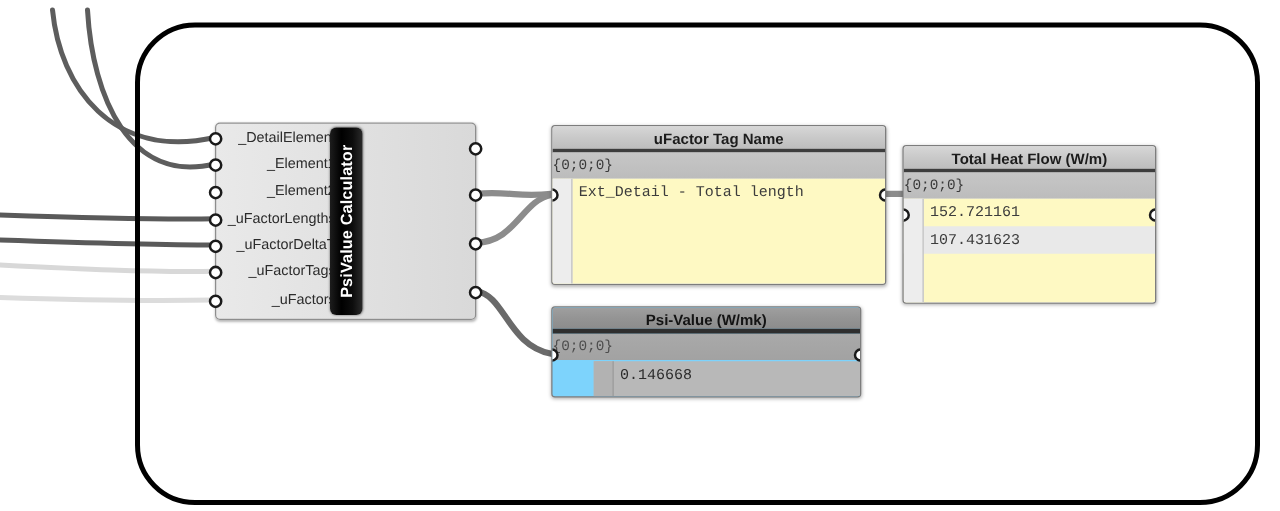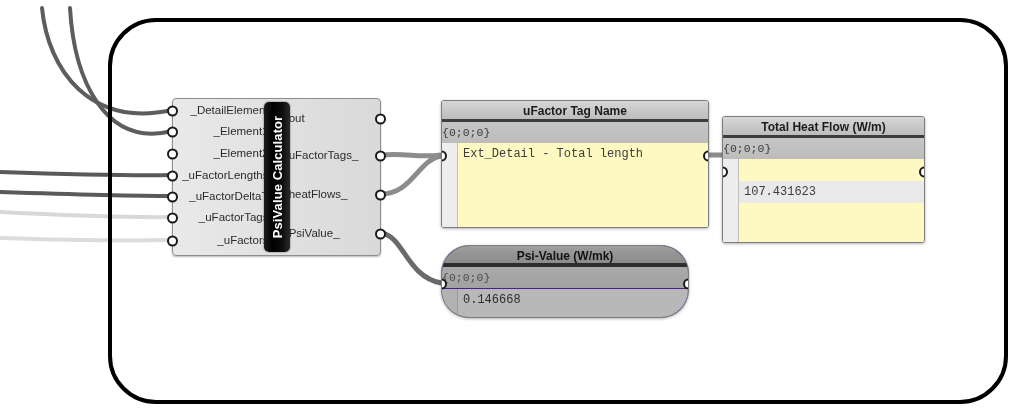--- a/index.html
+++ b/index.html
@@ -151,31 +151,31 @@
   .row .idx {
     width: 15px;
     text-align: center;
     box-sizing: border-box;
     flex: none;
   }
   .row .val { padding-left: 6px; }
   .row.alt { background: #e9e9e9; }
 
   
-  .panel.dark { background: #4c1d95; border-radius: 28px; }
+  .panel.dark { background: #7dd3fc; }
   .panel.dark .panel-head {
     background: linear-gradient(to bottom, #9f9f9f 0%, #949494 50%, #8c8c8c 100%);
     color: #131313;
     border-bottom: 4px solid #2e2e2e;
   }
   .panel.dark .panel-pathbar {
     background: linear-gradient(to bottom, #a9a9a9 0%, #a2a2a2 100%);
     color: #4d4d4d;
   }
-  .panel.dark .panel-body { background: #b8b8b8; top: 43px; }
+  .panel.dark .panel-body { background: #b8b8b8; top: 43px; margin-left: 33px; }
   .panel.dark .gutter { background: #b2b2b2; border-right-color: #9a9a9a; }
   .panel.dark .row { color: #2c2c2c; }
 </style>
 </head>
 <body>
 
 <div id="stage">
 
   <svg id="wire-layer" viewBox="0 0 1024 409" xmlns="http://www.w3.org/2000/svg">
     <g fill="none" stroke-linecap="round">
@@ -210,26 +210,20 @@
     <div class="node-inputs">
       <div class="port-label in" style="top:12px;">_DetailElement</div>
       <div class="port-label in" style="top:33px;">_Element1</div>
       <div class="port-label in" style="top:55px;">_Element2</div>
       <div class="port-label in" style="top:77px;">_uFactorLengths</div>
       <div class="port-label in" style="top:98px;">_uFactorDeltaT</div>
       <div class="port-label in" style="top:119px;">_uFactorTags</div>
       <div class="port-label in" style="top:142px;">_uFactors</div>
     </div>
 
-    <div class="node-outputs">
-      <div class="port-label out" style="top:20px;">out</div>
-      <div class="port-label out" style="top:57px;">uFactorTags_</div>
-      <div class="port-label out" style="top:96px;">heatFlows_</div>
-      <div class="port-label out" style="top:135px;">PsiValue_</div>
-    </div>
 
     <div class="port-dot left" style="top:12px;"></div>
     <div class="port-dot left" style="top:33px;"></div>
     <div class="port-dot left" style="top:55px;"></div>
     <div class="port-dot left" style="top:77px;"></div>
     <div class="port-dot left" style="top:98px;"></div>
     <div class="port-dot left" style="top:119px;"></div>
     <div class="port-dot left" style="top:142px;"></div>
 
     <div class="port-dot right" style="top:20px;"></div>
@@ -252,20 +246,21 @@
     <div class="port-dot right" style="top:55px;"></div>
   </div>
 
   <div class="panel" style="left:722px; top:116px; width:203px; height:127px;">
     <div class="panel-head">Total Heat Flow (W/m)</div>
     <div class="panel-pathbar">{0;0;0}</div>
     <div class="panel-body">
       <div class="gutter"></div>
       <div class="row">
         <div class="idx">0</div>
+        <div class="val">152.721161</div>
       </div>
       <div class="row alt">
         <div class="idx">1</div>
         <div class="val">107.431623</div>
       </div>
     </div>
     <div class="port-dot left" style="top:55px;"></div>
     <div class="port-dot right" style="top:55px;"></div>
   </div>
 

